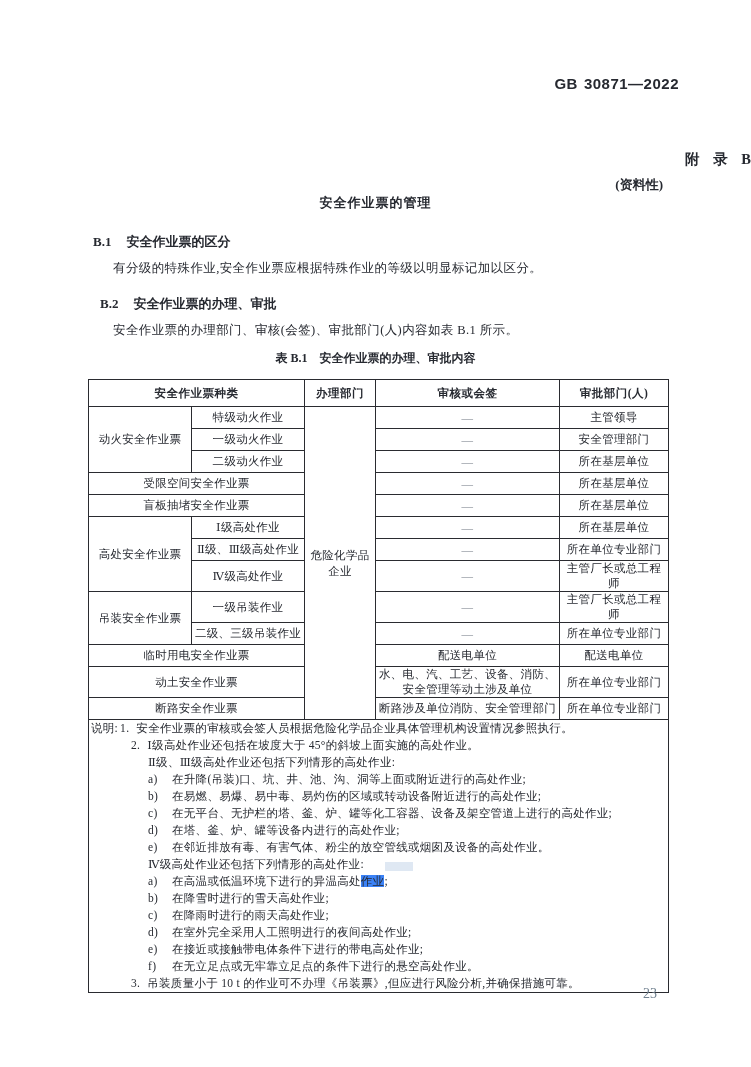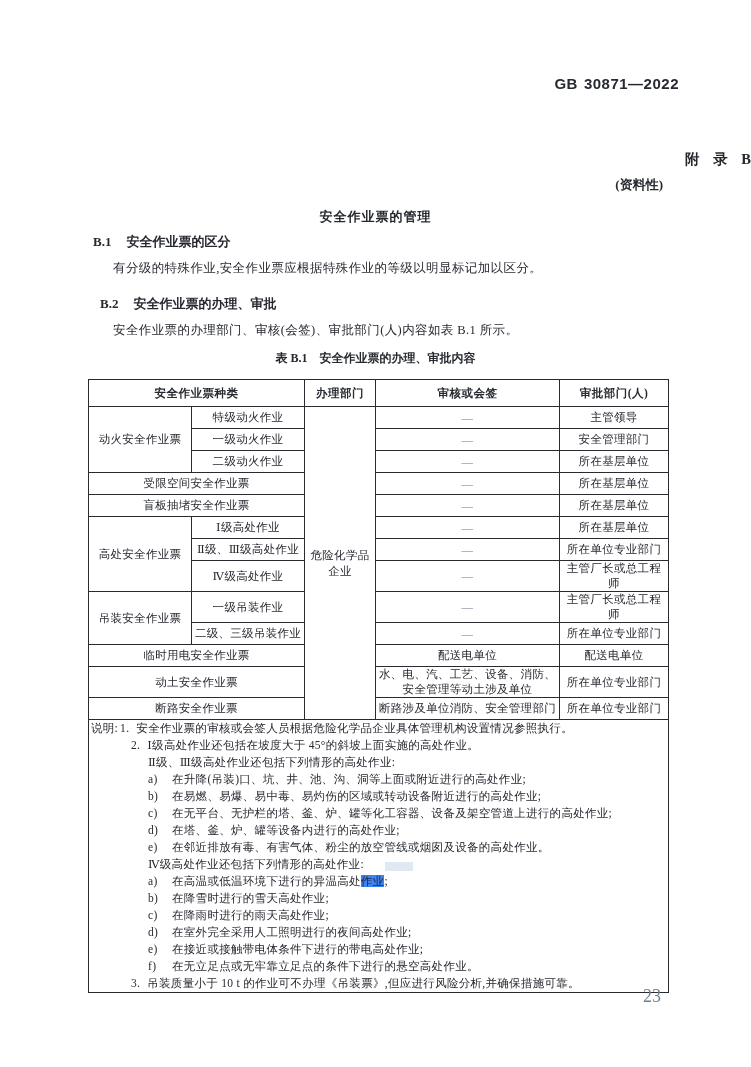--- a/index.html
+++ b/index.html
@@ -9,21 +9,21 @@
     overflow:hidden;margin:0 auto;
   }
   .doc-code{position:absolute;top:75px;left:0;width:679px;text-align:right;
     font-family:"Liberation Sans","DejaVu Sans",sans-serif;font-size:15px;letter-spacing:.5px;}
   .doc-code .gb{font-weight:bold;margin-right:6px;}
   .doc-code .num{font-weight:600;}
   .app-title{position:absolute;top:150px;left:0;width:751px;text-align:right;
     font-weight:bold;font-size:14.5px;word-spacing:10px;}
   .app-sub{position:absolute;top:176px;left:0;width:647px;text-align:right;
     font-weight:bold;font-size:13px;margin-left:16px;}
-  .app-name{position:absolute;top:208px;left:0;width:751px;text-align:center;
+  .app-name{position:absolute;top:194px;left:0;width:751px;text-align:center;
     font-weight:bold;font-size:13px;letter-spacing:1px;}
   .sec{position:absolute;left:93px;font-weight:bold;font-size:13px;}
   .sec .snum{margin-right:15px;}
   .sec-b1{top:233px;}
   .sec-b2{top:295px;margin-left:7px;}
   .para{position:absolute;left:113px;font-size:12.5px;letter-spacing:.4px;}
   .para-b1{top:260px;}
   .para-b2{top:322px;}
   .tbl-caption{position:absolute;top:350px;left:0;width:751px;text-align:center;
     font-weight:bold;font-size:12px;}
@@ -43,21 +43,21 @@
   .nl{white-space:nowrap;letter-spacing:.3px;}
   .nl .lbl{margin-right:2px;}
   .nl .nnum{margin-right:7px;}
   .n-num{padding-left:40px;}
   .n-cont{padding-left:57px;}
   .n-item{padding-left:57px;}
   .mk{display:inline-block;width:24px;}
   .hl{background:#3b82f6;}
   .sel-artifact{position:absolute;left:385px;top:862px;width:28px;height:9px;
     background:#d9e4f1;opacity:.85;}
-  .pageno{position:absolute;top:986px;left:643px;font-size:18px;color:#70808f;}
+  .pageno{position:absolute;top:986px;left:643px;font-size:14px;color:#70808f;}
 </style>
 </head>
 <body>
 
 <div class="page">
 
   <div class="doc-code">
     <span class="gb">GB</span><span class="num">30871—2022</span>
   </div>
 

